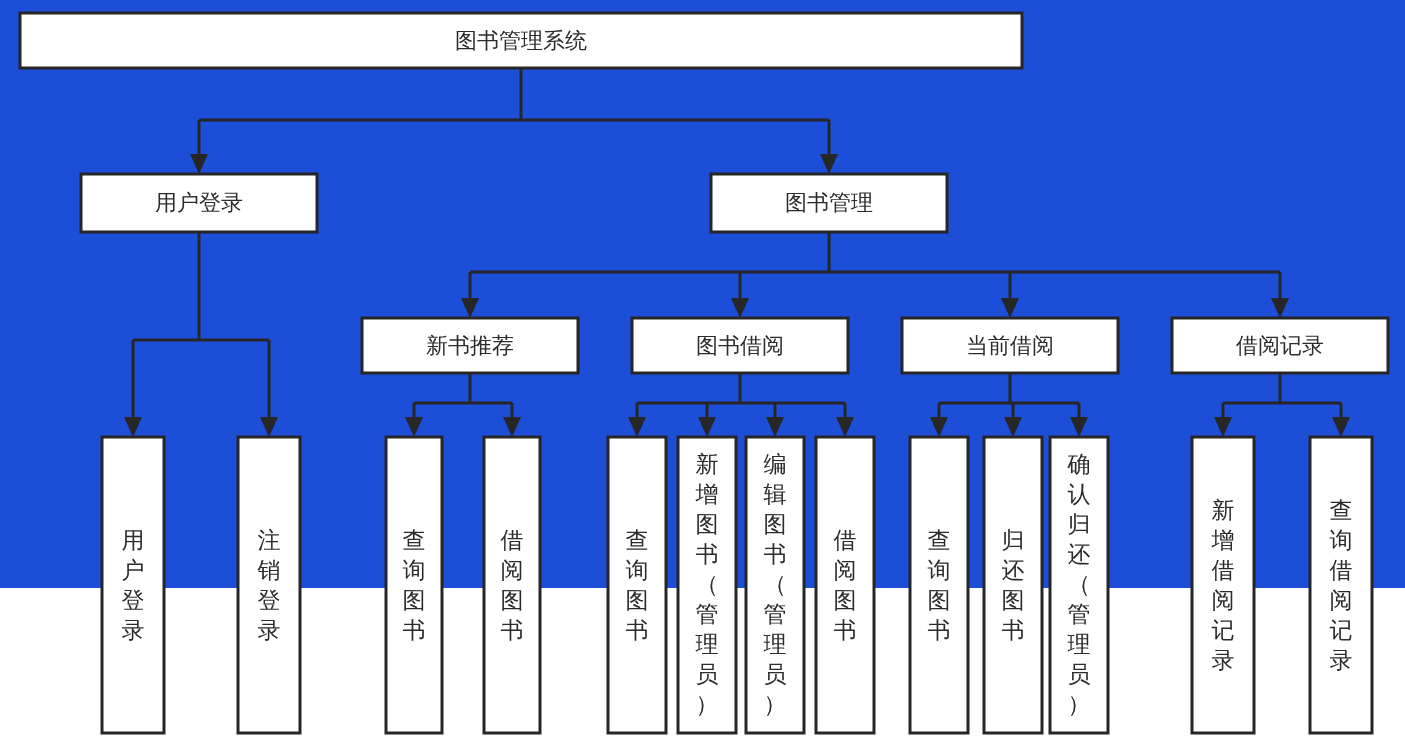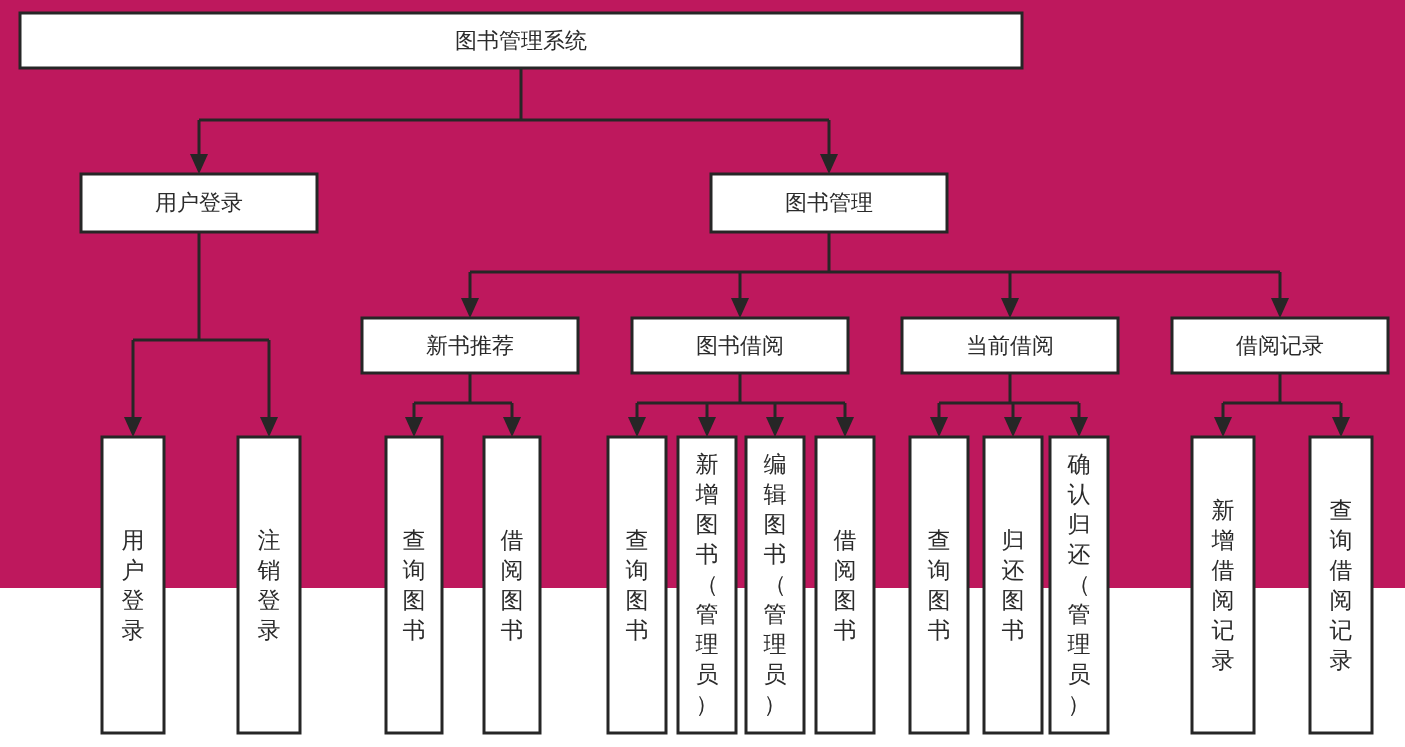--- a/index.html
+++ b/index.html
@@ -10,21 +10,21 @@
   body {
     width: 1405px;
     height: 747px;
     font-family: "DejaVu Sans", "Liberation Sans", sans-serif;
     overflow: hidden;
   }
   #diagram-root {
     position: relative;
     width: 1405px;
     height: 588px;
-    background: #be185d;
+    background: #1d4ed8;
   }
   svg.diagram {
     position: absolute;
     top: 0;
     left: 0;
     width: 1405px;
     height: 747px;
     display: block;
   }
   .node-rect {

